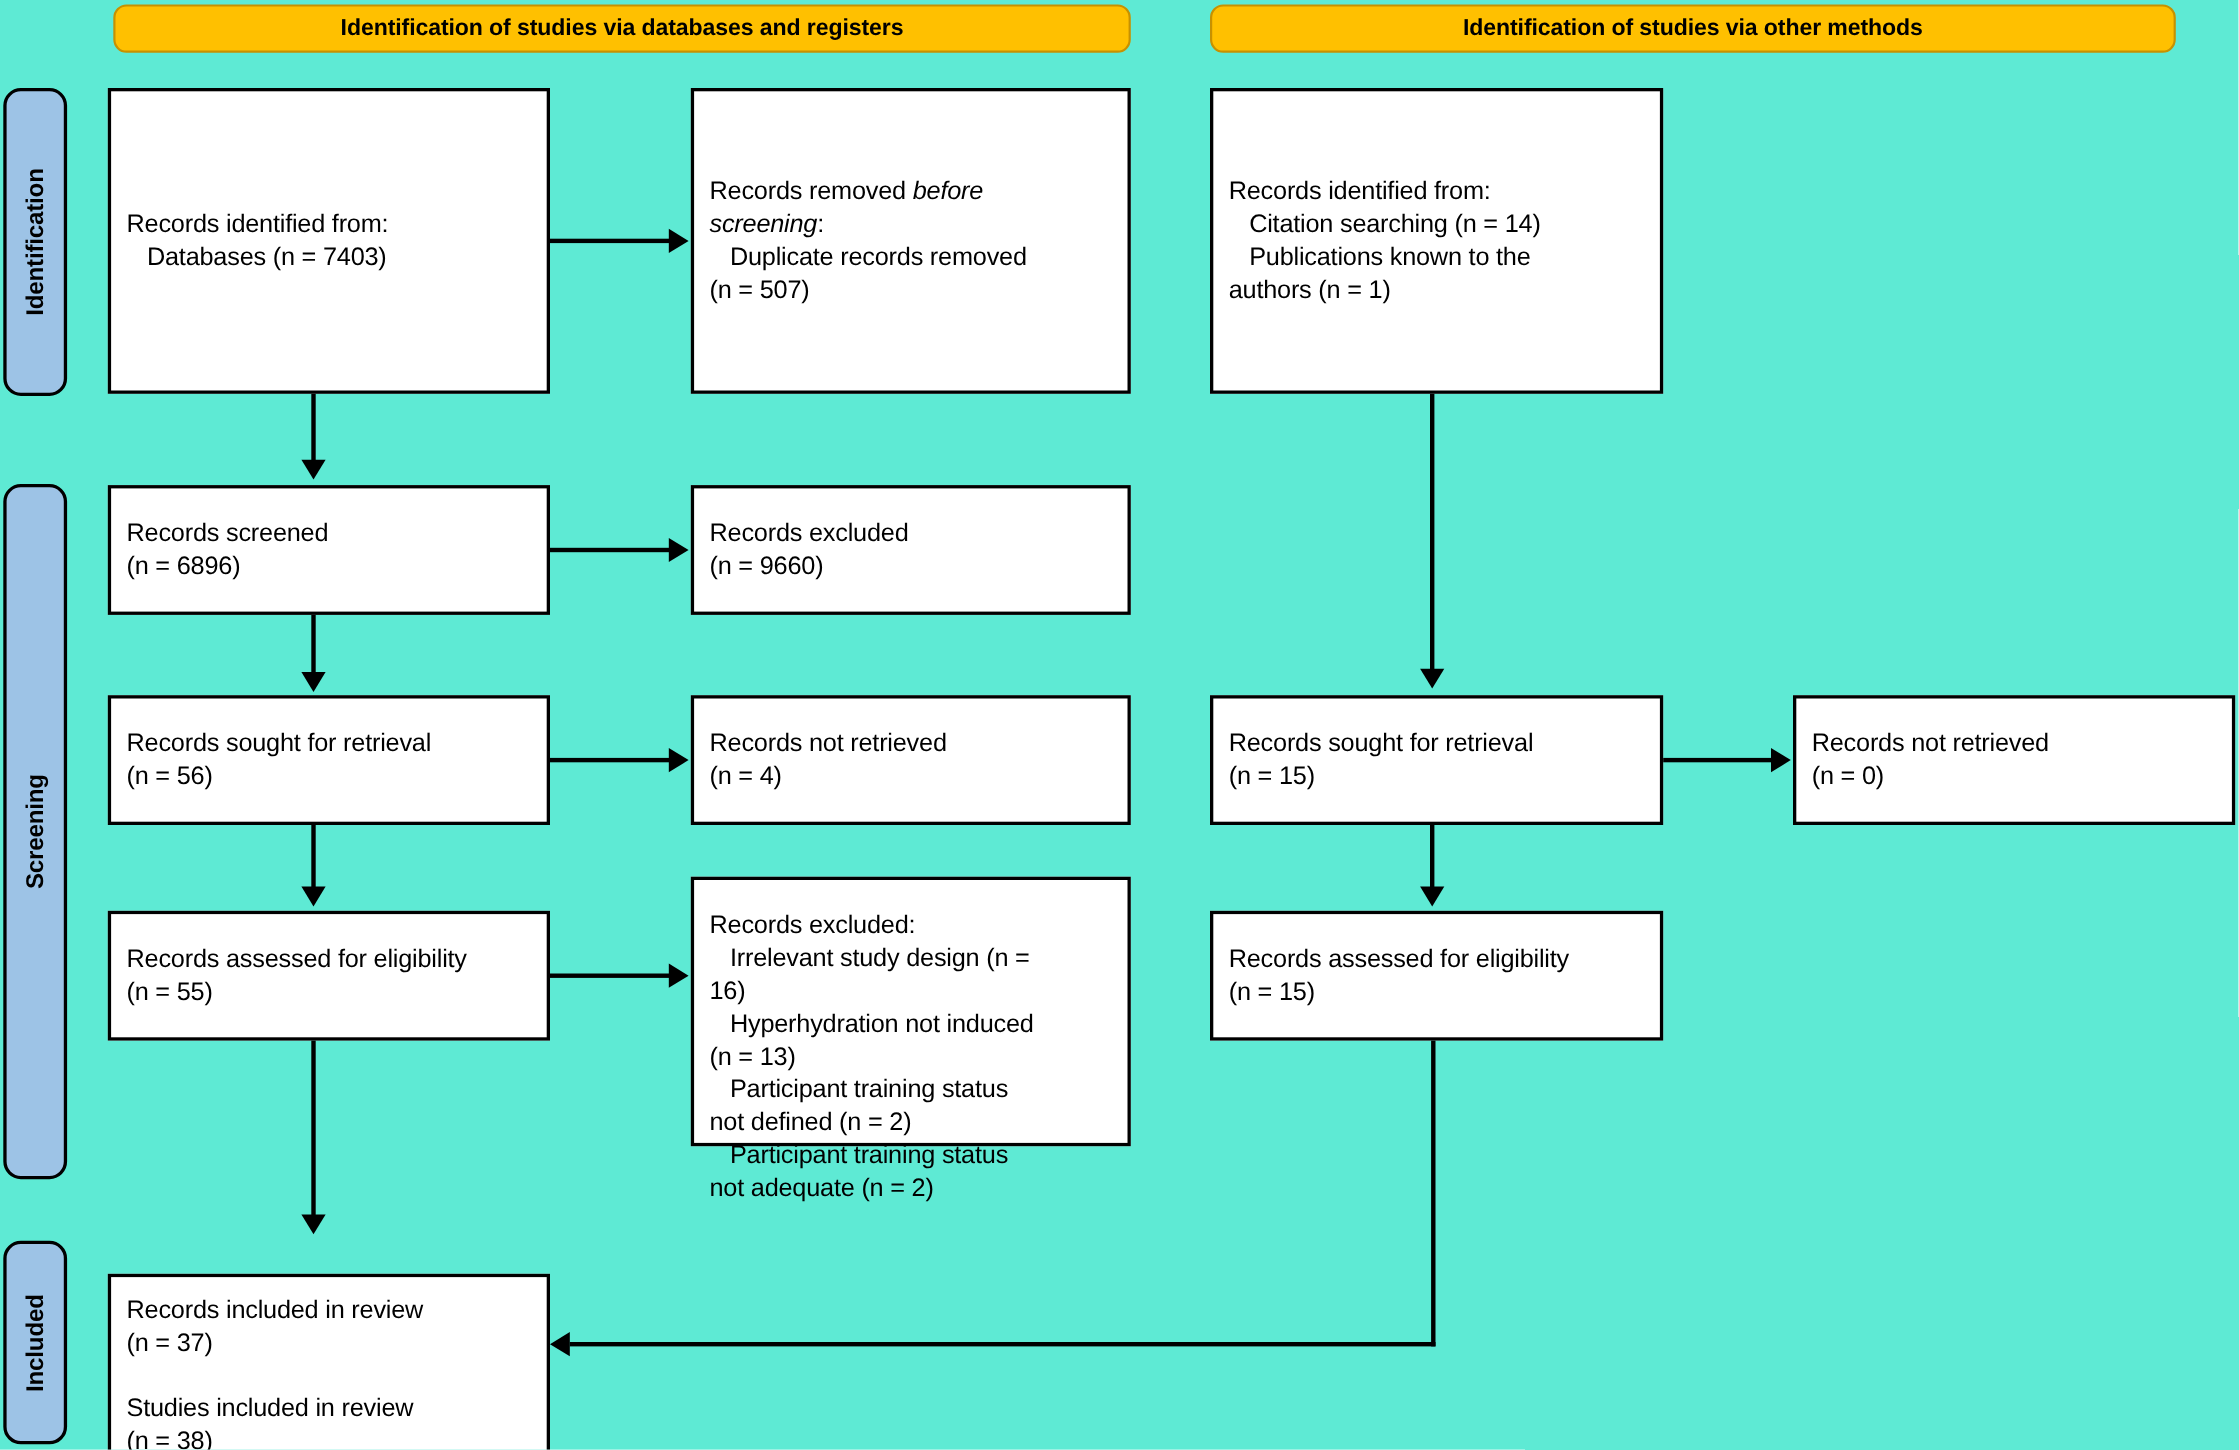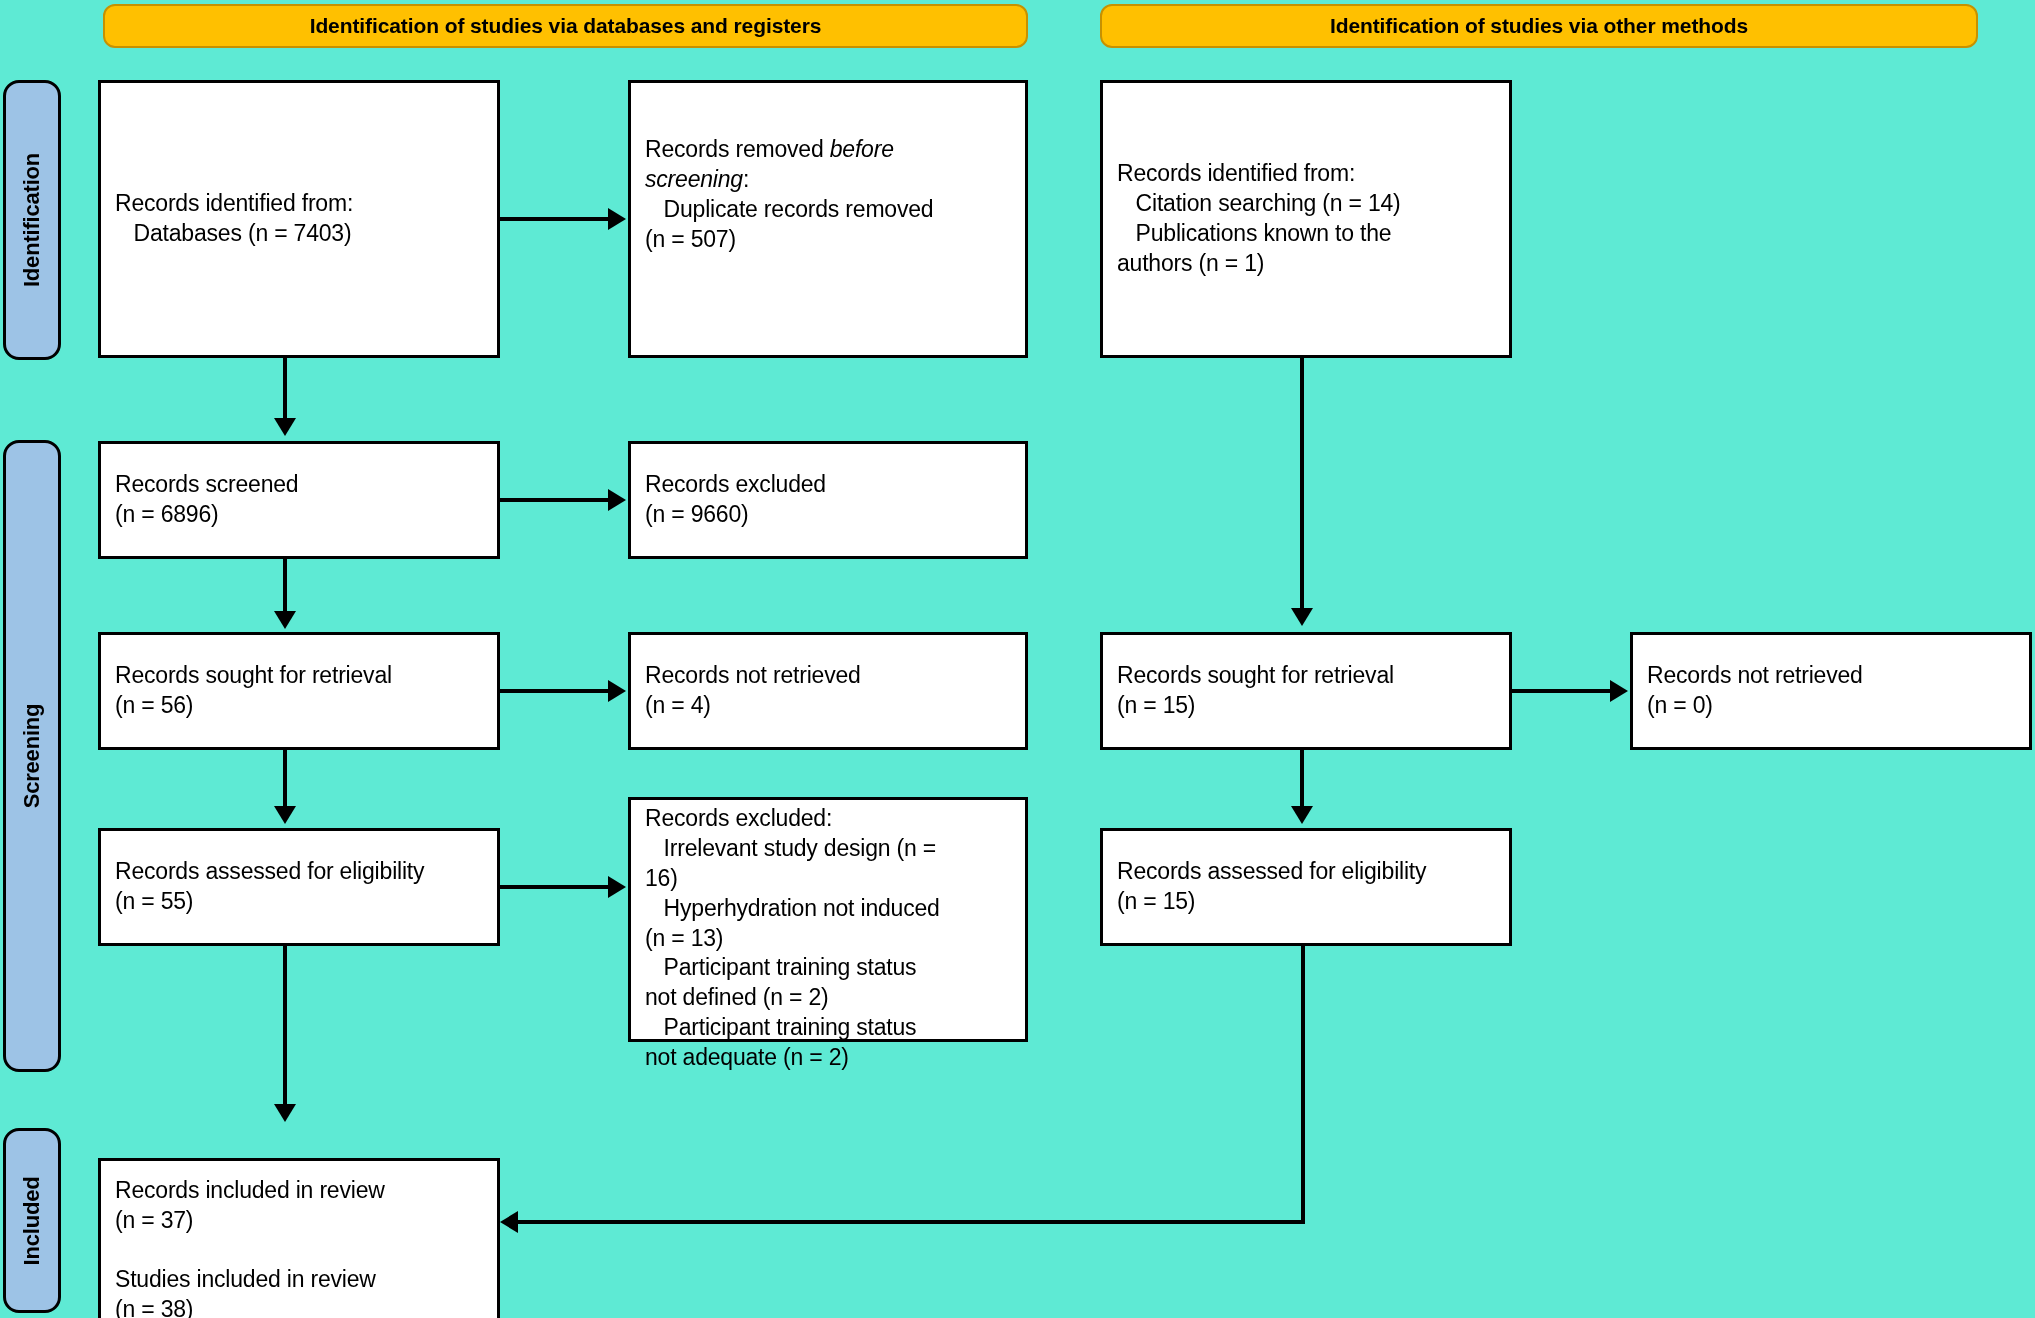--- a/index.html
+++ b/index.html
@@ -133,21 +133,21 @@
 
   <div class="rail" style="left:3px; top:1128px; width:58px; height:185px;">
     <span class="rail-label">Included</span>
   </div>
 
   <div class="box" style="left:98px; top:80px; width:402px; height:278px;">
     <div class="box-text"><span>Records identified from:</span><br>&nbsp;&nbsp;&nbsp;<span>Databases (n = 7403)</span></div>
   </div>
 
   <div class="box valign-top" style="left:628px; top:80px; width:400px; height:278px;">
-    <div class="box-text" style="padding-top:52px;"><span>Records removed </span><span class="ital">before</span><br><span class="ital">screening</span><span>:</span><br>&nbsp;&nbsp;&nbsp;<span>Duplicate records removed</span><br><span>(n = 507)</span></div>
+    <div class="box-text" style="padding-top:76px;"><span>Records removed </span><span class="ital">before</span><br><span class="ital">screening</span><span>:</span><br>&nbsp;&nbsp;&nbsp;<span>Duplicate records removed</span><br><span>(n = 507)</span></div>
   </div>
 
   <div class="box" style="left:1100px; top:80px; width:412px; height:278px;">
     <div class="box-text"><span>Records identified from:</span><br>&nbsp;&nbsp;&nbsp;<span>Citation searching (n = 14)</span><br>&nbsp;&nbsp;&nbsp;<span>Publications known to the</span><br><span>authors (n = 1)</span></div>
   </div>
 
   <div class="box" style="left:98px; top:441px; width:402px; height:118px;">
     <div class="box-text"><span>Records screened</span><br><span>(n = 6896)</span></div>
   </div>
 
@@ -169,21 +169,21 @@
 
   <div class="box" style="left:1630px; top:632px; width:402px; height:118px;">
     <div class="box-text"><span>Records not retrieved</span><br><span>(n = 0)</span></div>
   </div>
 
   <div class="box" style="left:98px; top:828px; width:402px; height:118px;">
     <div class="box-text"><span>Records assessed for eligibility</span><br><span>(n = 55)</span></div>
   </div>
 
   <div class="box valign-top" style="left:628px; top:797px; width:400px; height:245px;">
-    <div class="box-text" style="padding-top:4px;"><span>Records excluded:</span><br>&nbsp;&nbsp;&nbsp;<span><span>Irrelevant study design (n =
+    <div class="box-text" style="padding-top:26px;"><span>Records excluded:</span><br>&nbsp;&nbsp;&nbsp;<span><span>Irrelevant study design (n =
 16)</span></span><br>&nbsp;&nbsp;&nbsp;<span><span>Hyperhydration not induced
 (n = 13)</span></span><br>&nbsp;&nbsp;&nbsp;<span><span>Participant training status
 not defined (n = 2)</span></span><br>&nbsp;&nbsp;&nbsp;<span><span>Participant training status
 not adequate (n = 2)</span></span></div>
   </div>
 
   <div class="box" style="left:1100px; top:828px; width:412px; height:118px;">
     <div class="box-text"><span>Records assessed for eligibility</span><br><span>(n = 15)</span></div>
   </div>
 

